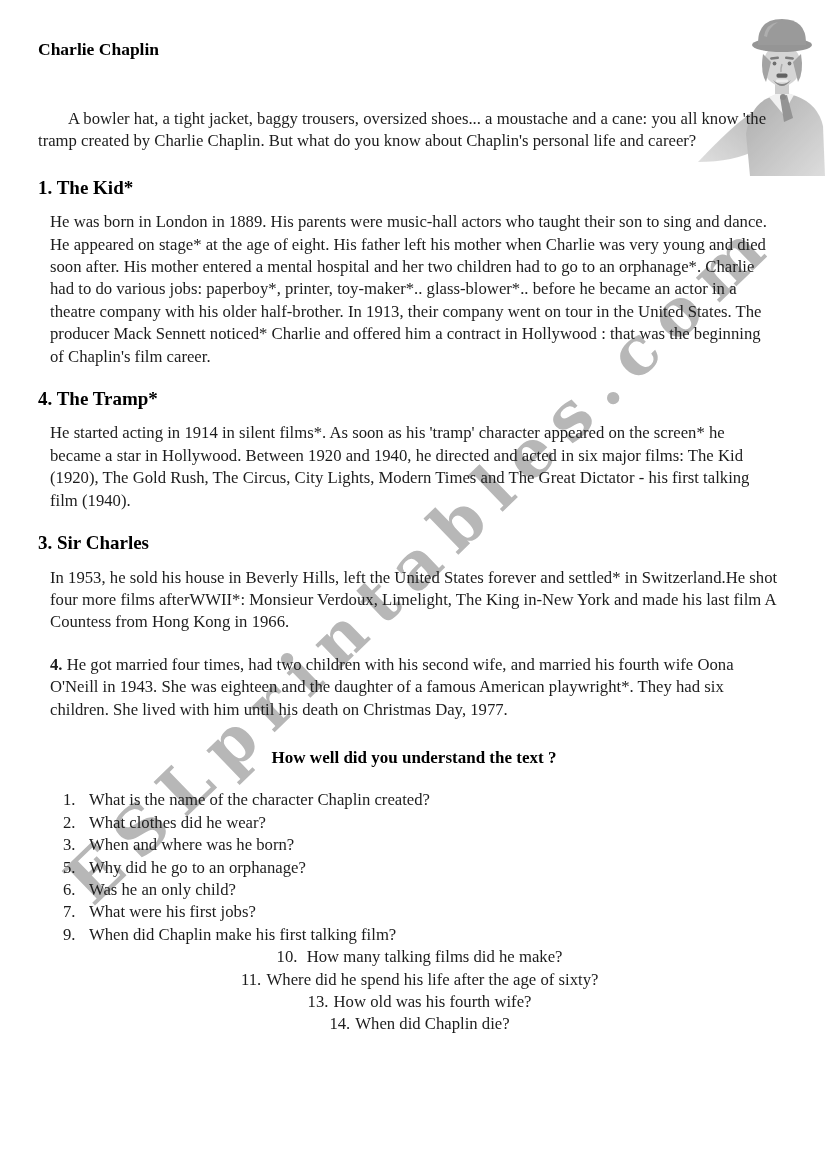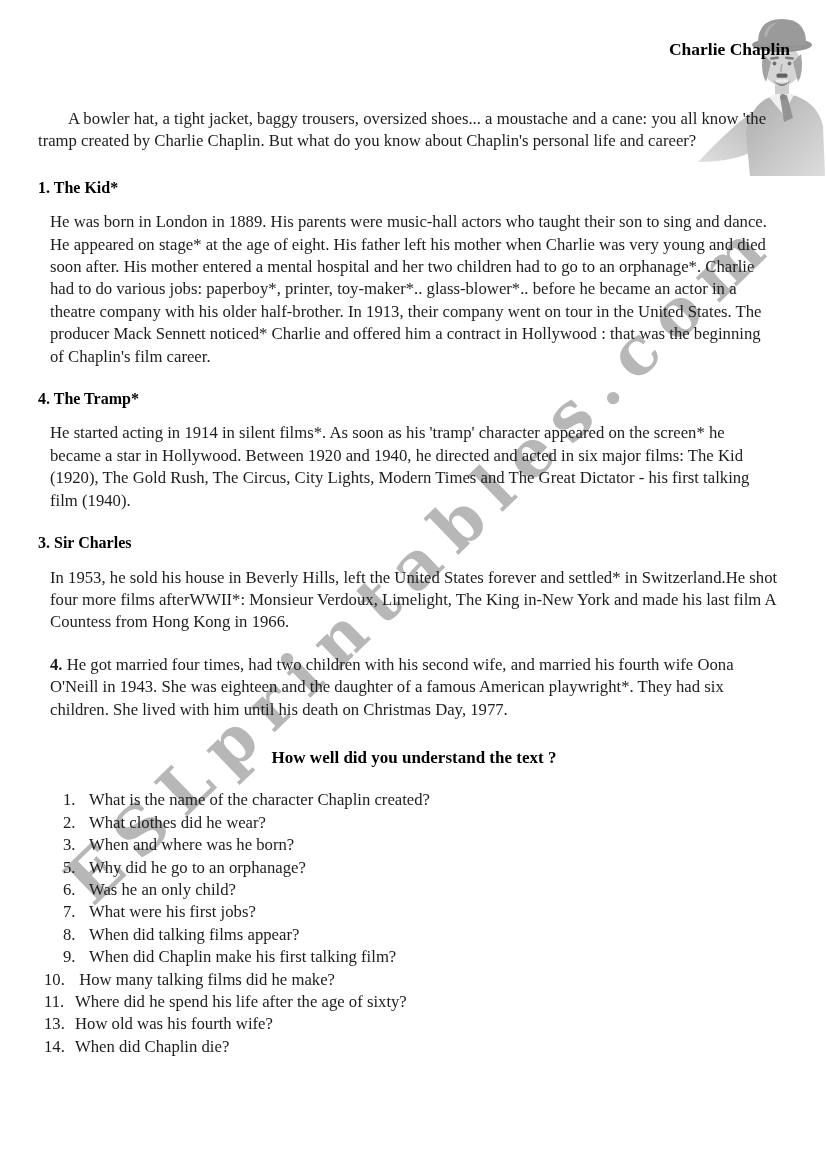--- a/index.html
+++ b/index.html
@@ -47,50 +47,50 @@
   
   .content{
     position:relative;
     z-index:2;
     padding:30px 36px 0 38px;
   }
   .doc-title{
     font-size:17.5px;
     line-height:22px;
     font-weight:bold;
-    text-align:right;
+    text-align:left;
     color:var(--heading-color);
     margin:8px 0 48px 0;
   }
   .intro{
     margin:0 0 24px 0;
     text-indent:30px;
   }
   .text-section{margin:0 0 20px 0;}
   .text-section h2{
-    font-size:16px;
+    font-size:19px;
     line-height:22.4px;
     font-weight:bold;
     color:var(--heading-color);
     margin:0;
   }
   .text-section p{margin:12px;}
   .it{}
   .bd{font-weight:bold;}
   .quiz-title{
     font-size:17px;
     line-height:22.4px;
     font-weight:bold;
     text-align:center;
     color:var(--heading-color);
     margin:26px 0 20px 0;
   }
   .quiz-list{margin:0;padding:0;}
   .q-row{margin-left:25px;}
-  .q-row.dd{margin-left:6px;}
+  .q-row.dd{margin-left:6px;text-align:center;}
   .q-num{display:inline-block;min-width:26px;}
   .q-row.dd .q-num{min-width:31px;}
   .q-text{white-space:pre-wrap;}
 </style>
 </head>
 <body>
 
 <div class="page">
 
   <div class="watermark">ESLprintables.com</div>
@@ -170,21 +170,20 @@
 
     <h3 class="quiz-title">How well did you understand the text ?</h3>
 
     <div class="quiz-list">
         <div class="q-row"><span class="q-num">1.</span><span class="q-text">What is the name of the character Chaplin created?</span></div>
         <div class="q-row"><span class="q-num">2.</span><span class="q-text">What clothes did he wear?</span></div>
         <div class="q-row"><span class="q-num">3.</span><span class="q-text">When and where was he born?</span></div>
         <div class="q-row"><span class="q-num">5.</span><span class="q-text">Why did he go to an orphanage?</span></div>
         <div class="q-row"><span class="q-num">6.</span><span class="q-text">Was he an only child?</span></div>
         <div class="q-row"><span class="q-num">7.</span><span class="q-text">What were his first jobs?</span></div>
-        <div class="q-row"><span class="q-num">8.</span><span class="q-text">When did talking films appear?</span></div>
         <div class="q-row"><span class="q-num">9.</span><span class="q-text">When did Chaplin make his first talking film?</span></div>
         <div class="q-row dd"><span class="q-num">10.</span><span class="q-text"> How many talking films did he make?</span></div>
         <div class="q-row dd"><span class="q-num">11.</span><span class="q-text">Where did he spend his life after the age of sixty?</span></div>
         <div class="q-row dd"><span class="q-num">13.</span><span class="q-text">How old was his fourth wife?</span></div>
         <div class="q-row dd"><span class="q-num">14.</span><span class="q-text">When did Chaplin die?</span></div>
       </div>
 
   </div>
 </div>
 

